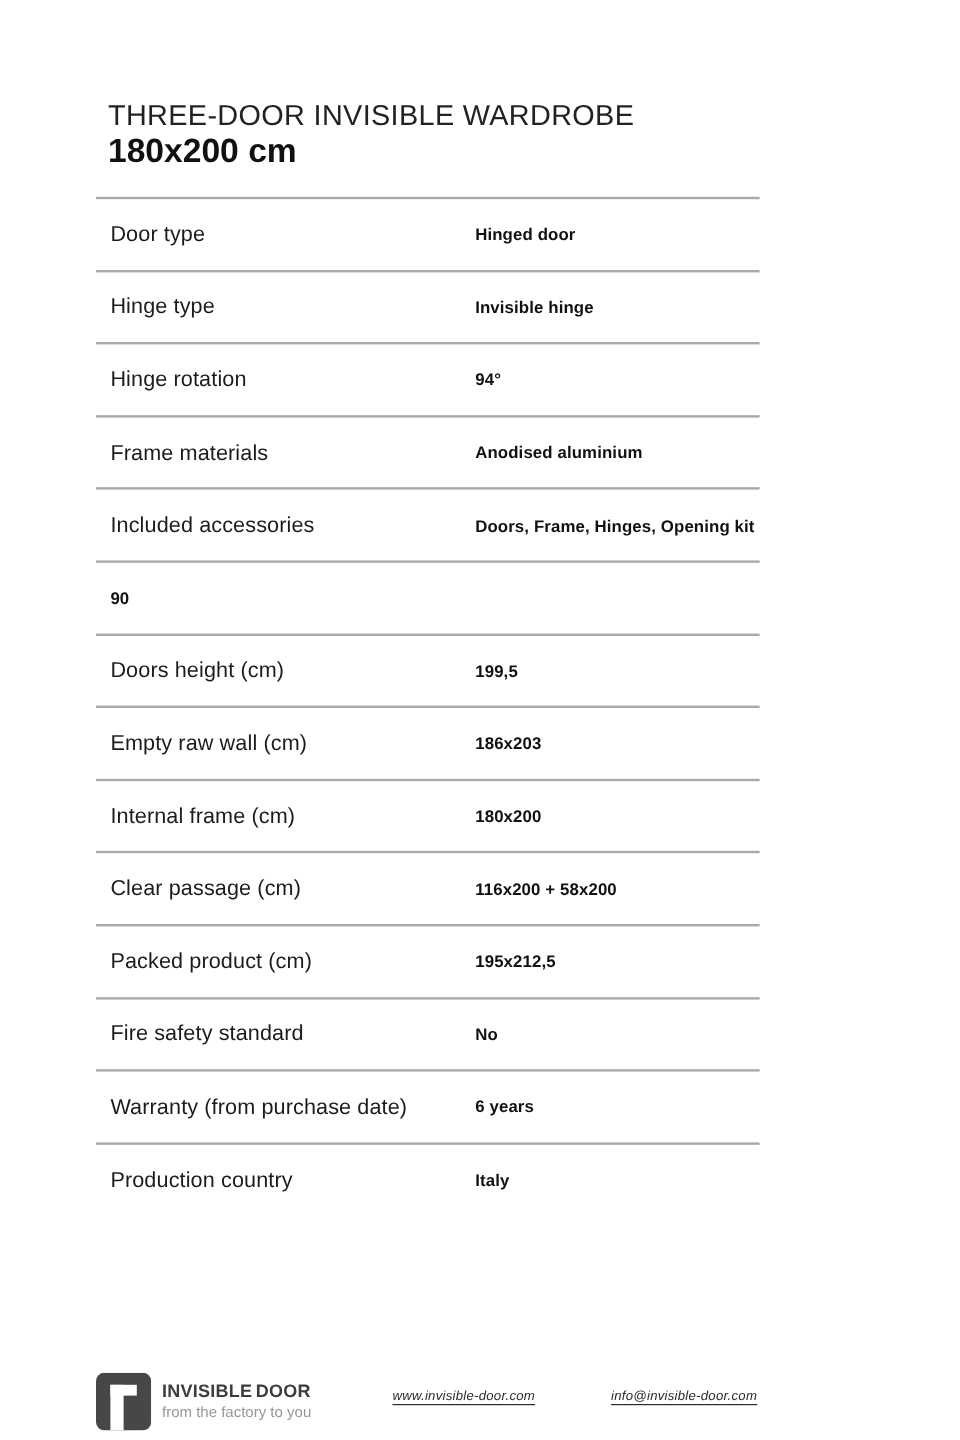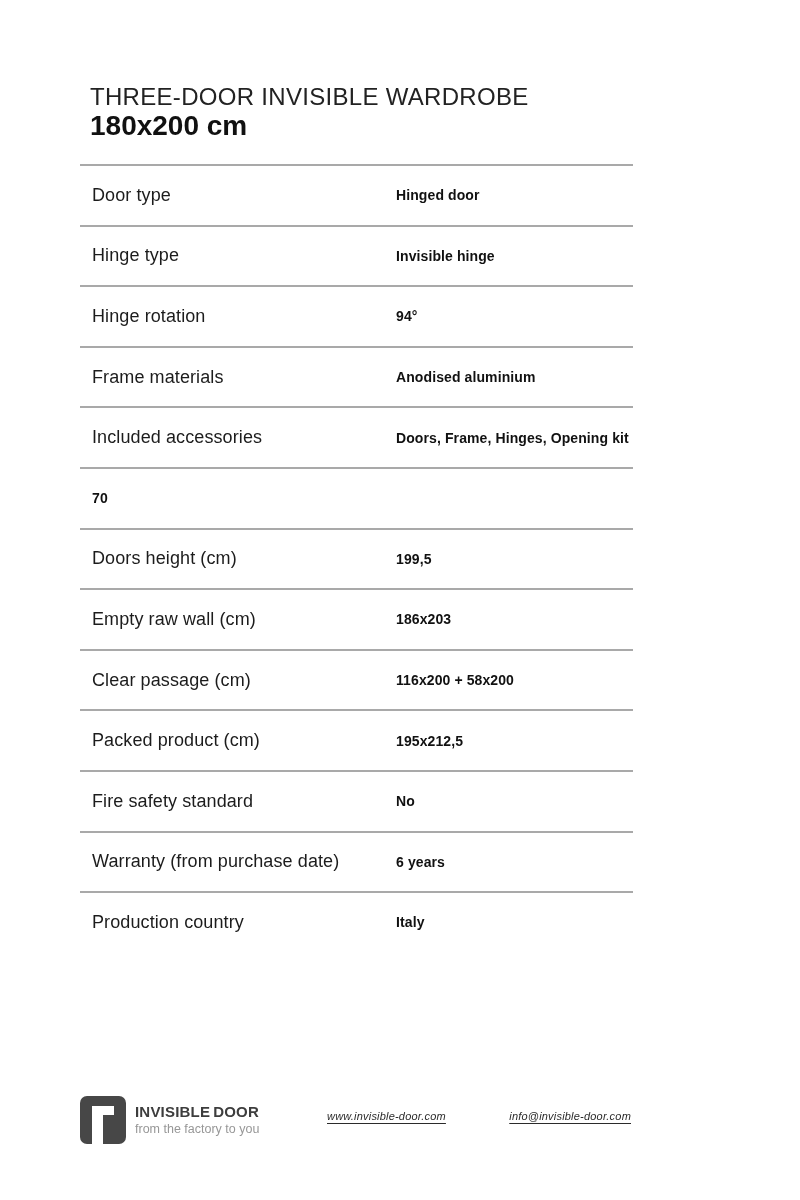--- a/index.html
+++ b/index.html
@@ -50,21 +50,21 @@
   .spec-value {
     font-size: 14px;
     font-weight: 700;
     color: #111111;
     letter-spacing: 0.1px;
   }
   .footer {
     position: absolute;
     left: 80px;
     right: 80px;
-    top: 1096px;
+    top: 1144px;
     height: 52px;
     padding-left: 35px;
   }
   .logo-block {
     position: absolute;
     left: 0;
     top: 0;
     display: flex;
     align-items: flex-start;
   }
@@ -133,34 +133,38 @@
       <div class="spec-label">Frame materials</div>
       <div class="spec-value">Anodised aluminium</div>
     </div>
 
     <div class="spec-row">
       <div class="spec-label">Included accessories</div>
       <div class="spec-value">Doors, Frame, Hinges, Opening kit</div>
     </div>
 
     <div class="spec-row">
-      <div class="spec-value">70</div>
+      <div class="spec-value">90</div>
     </div>
 
     <div class="spec-row">
       <div class="spec-label">Doors height (cm)</div>
       <div class="spec-value">199,5</div>
     </div>
 
     <div class="spec-row">
       <div class="spec-label">Empty raw wall (cm)</div>
       <div class="spec-value">186x203</div>
     </div>
 
 
+    <div class="spec-row">
+      <div class="spec-label">Internal frame (cm)</div>
+      <div class="spec-value">180x200</div>
+    </div>
 
     <div class="spec-row">
       <div class="spec-label">Clear passage (cm)</div>
       <div class="spec-value">116x200 + 58x200</div>
     </div>
 
     <div class="spec-row">
       <div class="spec-label">Packed product (cm)</div>
       <div class="spec-value">195x212,5</div>
     </div>

